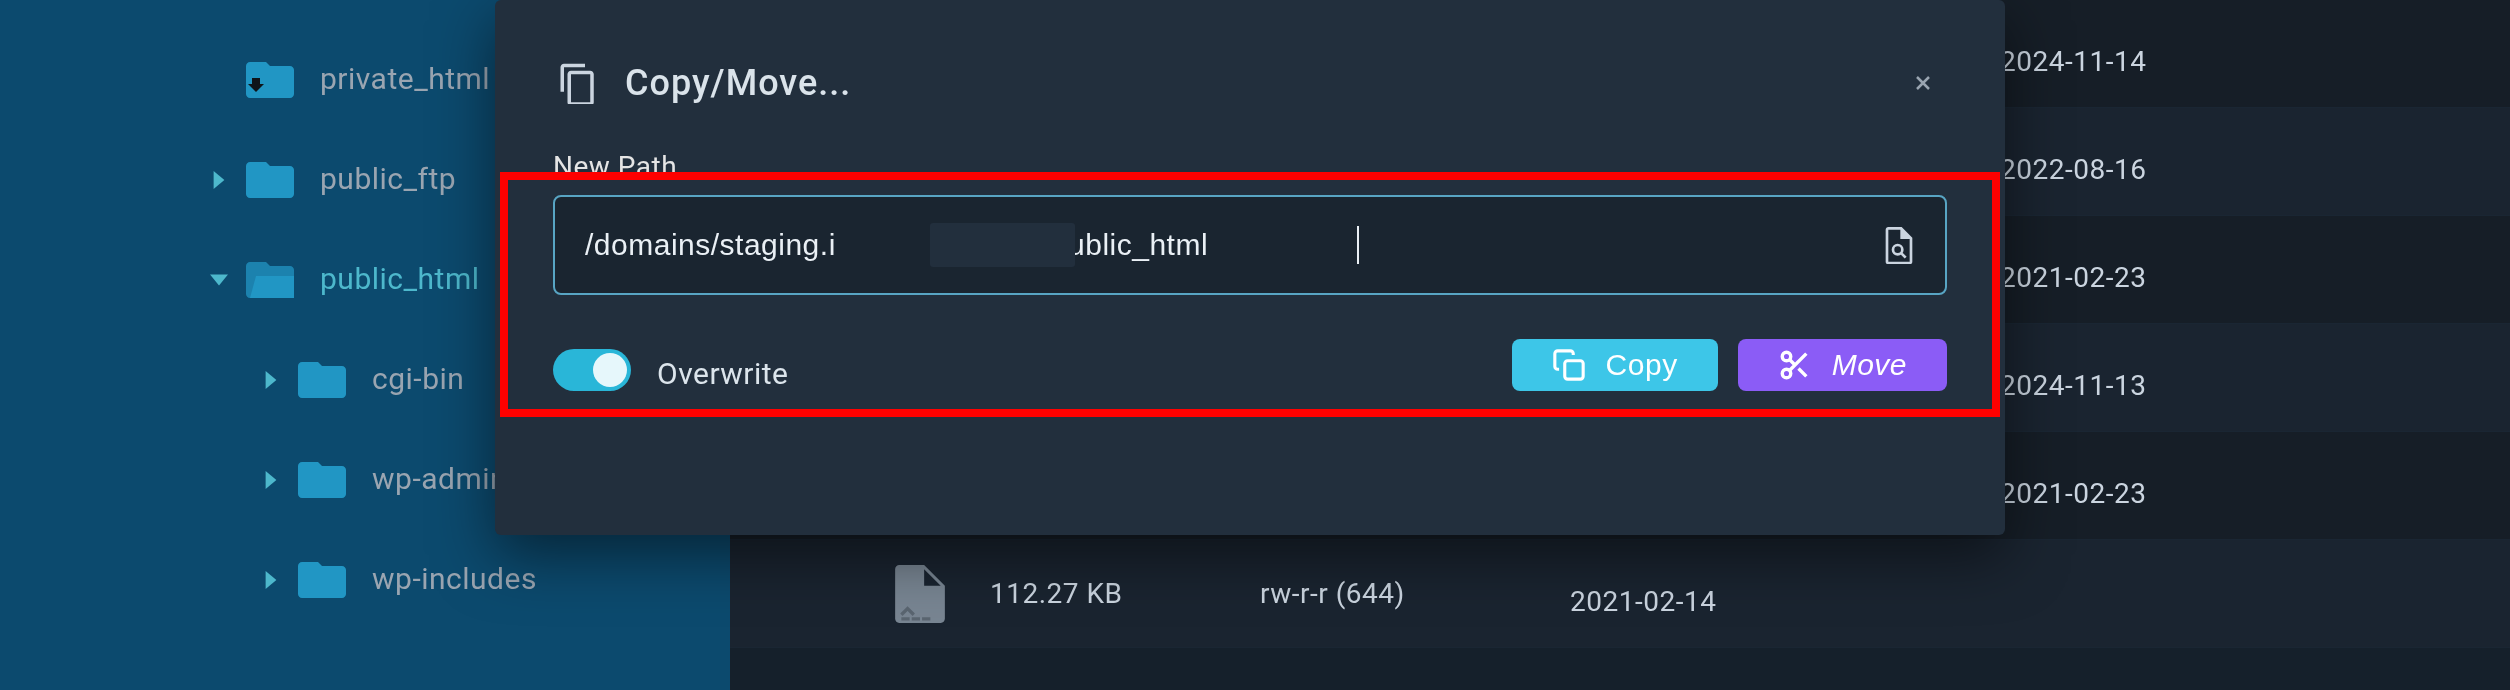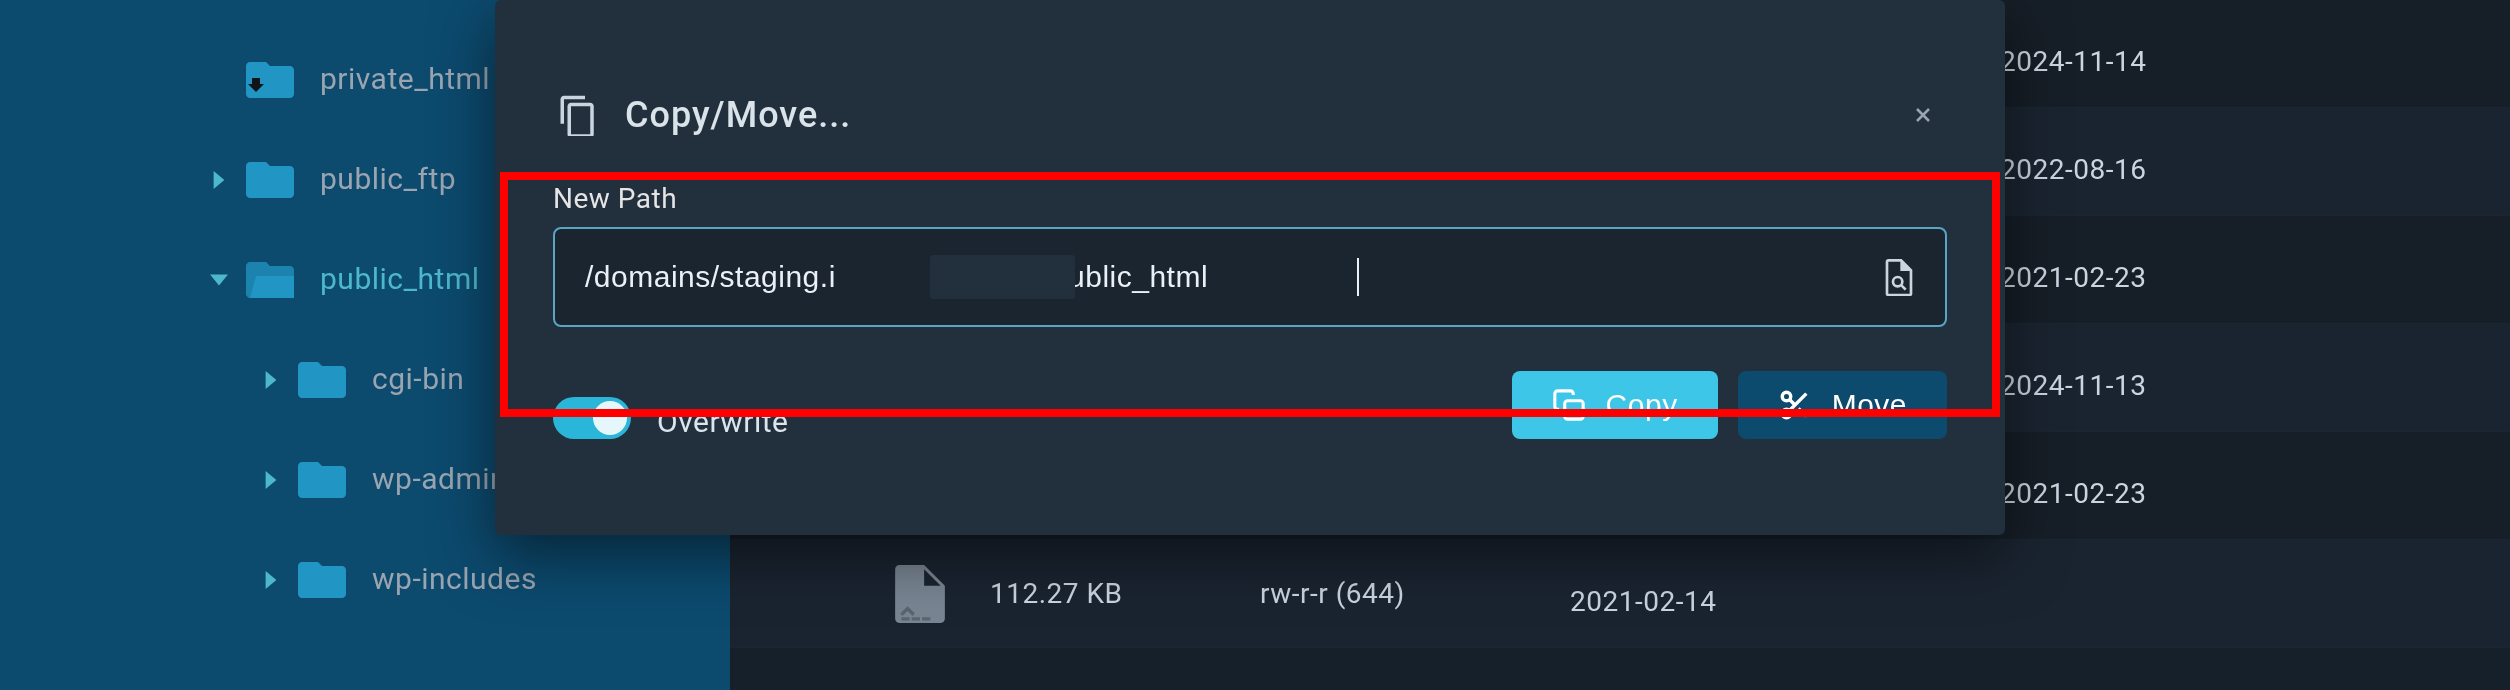--- a/index.html
+++ b/index.html
@@ -110,21 +110,21 @@
   width: 1510px;
   height: 535px;
   background: #222f3d;
   border-radius: 6px;
   box-shadow: 0 20px 60px rgba(0,0,0,0.5);
 }
 
 .modal-header {
   display: flex;
   align-items: center;
-  padding: 94px 62px 46px 62px;
+  padding: 62px 62px 46px 62px;
 }
 
 .modal-header-icon {
   width: 42px;
   height: 42px;
   margin-right: 26px;
   color: #cbd5e0;
 }
 
 .modal-title {
@@ -222,35 +222,35 @@
 
 .toggle-label {
   font-size: 30px;
   color: #dce5ec;
   letter-spacing: 0.5px;
 }
 
 .footer-spacer { flex: 1; }
 
 .btn {
-  height: 68px;
+  height: 52px;
   border-radius: 8px;
   display: inline-flex;
   align-items: center;
   padding: 0 40px;
   font-size: 30px;
   font-weight: 500;
   letter-spacing: 0.5px;
   cursor: pointer;
   border: none;
   color: #fff;
 }
 
 .btn-copy { background: #3dc6e8; margin-right: 20px; }
-.btn-move { background: #0c4a6e; }
+.btn-move { background: #8b5cf6; font-style: italic; }
 
 .btn-icon {
   width: 34px;
   height: 34px;
   margin-right: 20px;
 }
 
 
 .highlight-box {
   position: absolute;

